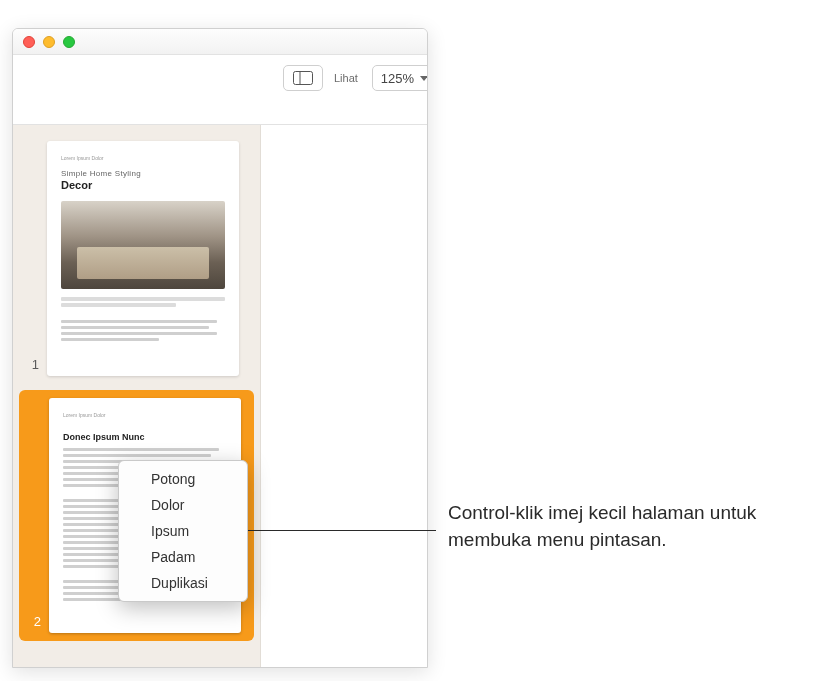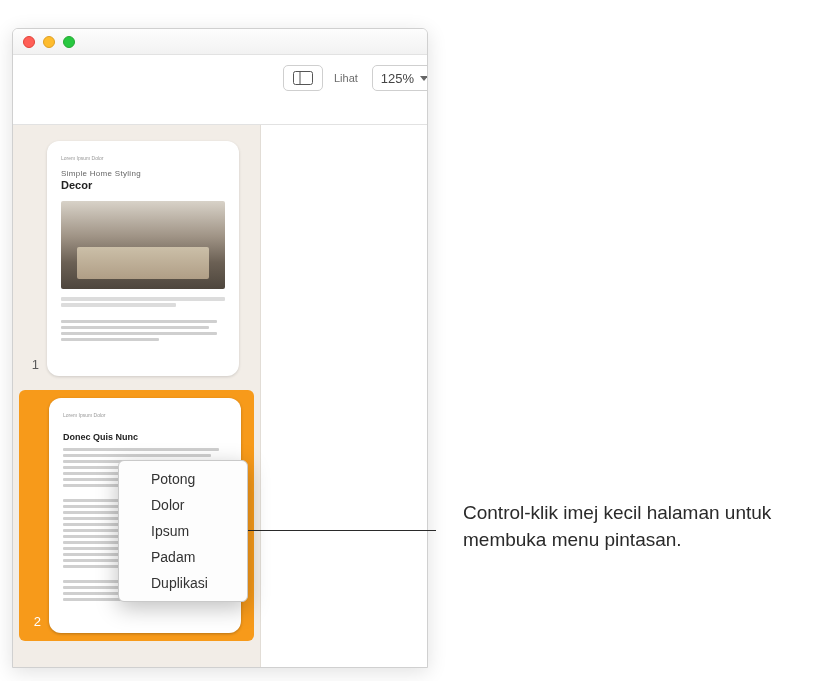--- a/index.html
+++ b/index.html
@@ -107,21 +107,21 @@
       width: 14px;
       text-align: right;
       font-size: 13px;
       color: #5a5a5a;
       padding-bottom: 4px;
     }
     .thumb {
       width: 192px;
       height: 235px;
       background: #fff;
-      border-radius: 12px;
+      border-radius: 3px;
       box-shadow: 0 1px 3px rgba(0,0,0,0.15);
       padding: 14px 14px;
       position: relative;
       overflow: hidden;
     }
     .thumb-wrap.selected-bg {
       background: #f79a1a;
       border-radius: 6px;
       padding: 8px;
       margin-left: -6px;
@@ -182,21 +182,20 @@
       z-index: 40;
     }
     .callout-text {
       position: absolute;
       top: 500px;
       left: 448px;
       width: 340px;
       font-size: 19px;
       line-height: 1.4;
       color: #2a2a2a;
-      margin-left: 15px;
     }
   </style>
 </head>
 <body>
 
 <div class="window">
 
   <div class="titlebar">
     <div class="traffic-light tl-red"></div>
     <div class="traffic-light tl-yellow"></div>
@@ -240,21 +239,21 @@
           <div class="txtline s95"></div>
           <div class="txtline s60"></div>
         </div>
       </div>
 
       <div class="thumb-wrap selected-bg">
         <div class="page-num">2</div>
         <div class="thumb">
           <div class="t-header">Lorem Ipsum Dolor</div>
           <div style="height:6px"></div>
-          <div class="t-heading2">Donec Quis Nunc</div>
+          <div class="t-heading2">Donec Ipsum Nunc</div>
           <div class="txtline s95"></div>
           <div class="txtline s90"></div>
           <div class="txtline s95"></div>
           <div class="txtline s95"></div>
           <div class="txtline s90"></div>
           <div class="txtline s95"></div>
           <div class="txtline s80"></div>
           <div style="height:6px"></div>
           <div class="txtline s95"></div>
           <div class="txtline s95"></div>

